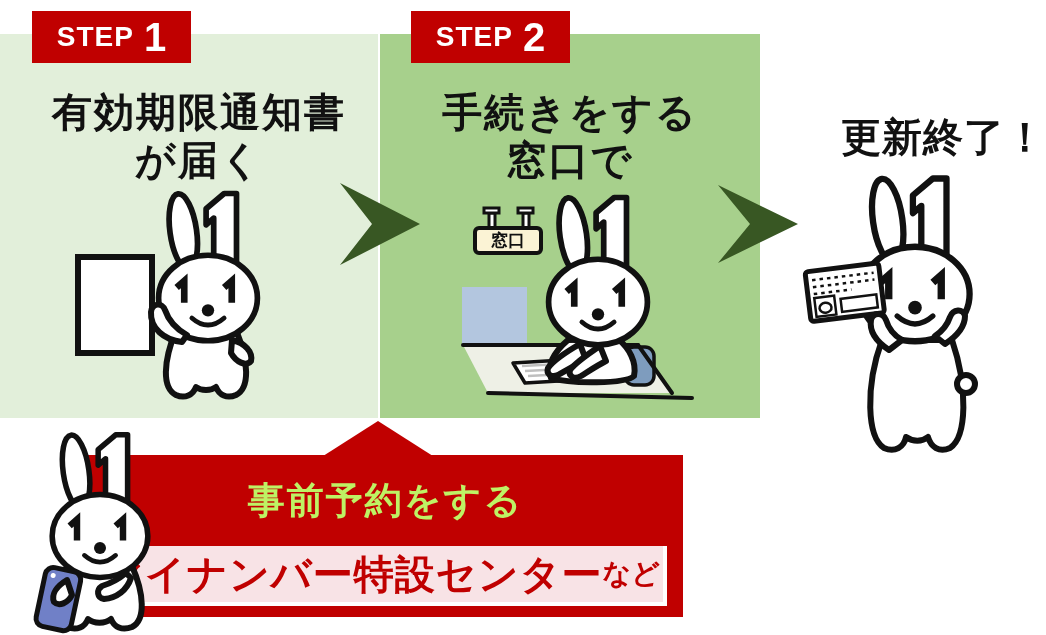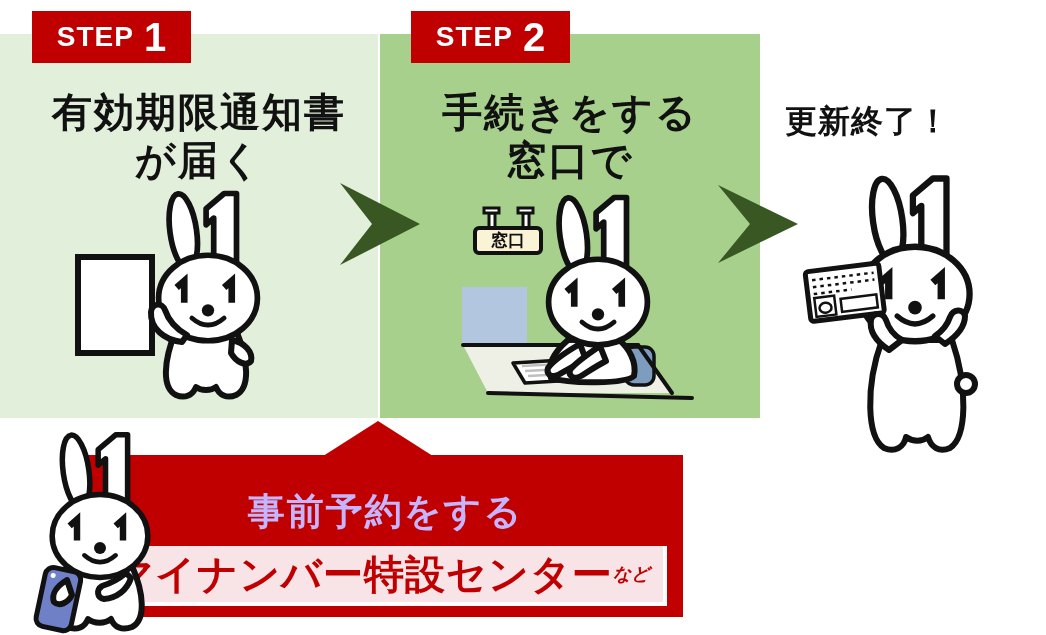--- a/index.html
+++ b/index.html
@@ -21,39 +21,39 @@
   .badge1 { left:32px; top:11px; width:159px; }
   .badge2 { left:411px; top:11px; width:159px; }
   .badge-label { font-size:28px; letter-spacing:1px; }
   .badge-number { font-size:40px; line-height:1; }
 
   
   .step-title { top:88px; text-align:center; color:var(--title-text);
                 font-size:40px; line-height:48px; letter-spacing:2px; }
   .step-title.t1 { left:0; width:398px; }
   .step-title.t2 { left:380px; width:380px; }
-  .result-title { left:785px; top:100px; width:261px; text-align:left;
-                  color:var(--title-text); font-size:32px; letter-spacing:1px; }
+  .result-title { left:785px; top:110px; width:261px; text-align:right;
+                  color:var(--title-text); font-size:40px; letter-spacing:1px; }
 
   
   .overlay { left:0; top:0; width:1046px; height:635px; pointer-events:none; }
   .chev { fill:var(--dark-green); }
   .tri  { fill:var(--red); }
 
   
   .banner { left:88px; top:455px; width:595px; height:162px; background:var(--red); }
-  .banner-title { position:absolute; left:0; top:11px; width:100%; height:91px;
+  .banner-title { position:absolute; left:0; top:0; width:100%; height:91px;
                   display:flex; align-items:center; justify-content:center;
-                  color:#c4b5fd; font-size:37px; letter-spacing:2px; }
+                  color:#bef264; font-size:37px; letter-spacing:2px; }
   .banner-sub { position:absolute; left:12px; right:16px; top:91px; height:60px;
                 background:var(--pink); border-right:4px solid #fff; border-bottom:4px solid #fff;
                 display:flex; align-items:center; justify-content:center;
                 color:var(--red); }
   .banner-sub .loc { font-size:40px; letter-spacing:1px; }
-  .banner-sub .suffix { font-size:18px;font-style:italic; }
+  .banner-sub .suffix { font-size:28px; }
 
   
   .m1 { left:60px;  top:190px; }
   .m2 { left:430px; top:182px; }
   .m3 { left:785px; top:172px; }
   .m4 { left:5px;   top:428px; z-index:5; }
 
   
   .ws    { fill:#fff; stroke:var(--ink); stroke-width:6; stroke-linejoin:round; }
   .eye   { fill:none; stroke:var(--ink); stroke-width:7; }

